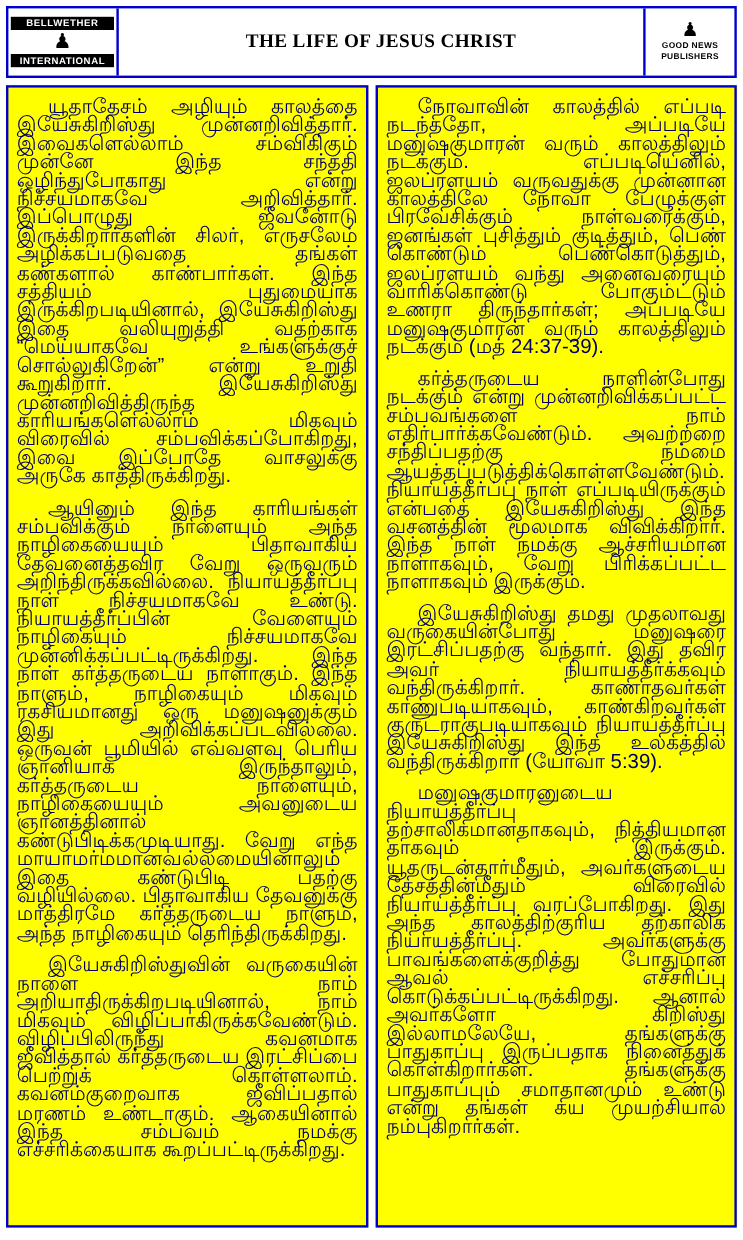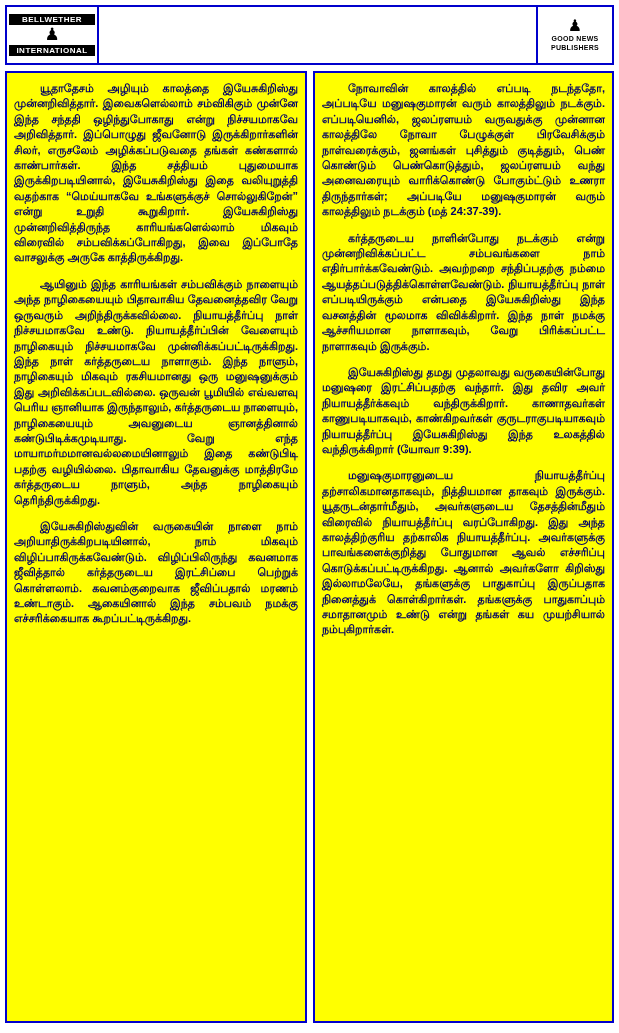--- a/index.html
+++ b/index.html
@@ -129,42 +129,43 @@
   .sec-head {
     color: #cc0000;
     font-size: 12.5px;
     font-weight: bold;
     margin: 0 0 8px 0;
     line-height: 15px;
   }
   p.para {
     margin: 0 0 11px 0;
     color: #000066;
-    font-size: 11px;
+    font-size: 17px;
     line-height: 15.4px;
     text-align: justify;
     text-indent: 26px;
-    font-weight: bold;
+    font-weight: normal;
   }
   p.para:last-child { margin-bottom: 0; }
 </style>
 </head>
 <body>
 
 <div class="page">
 
   <div class="header">
 
     <div class="logo-left">
       <div class="band">BELLWETHER</div>
       <div class="emblem">♟</div>
       <div class="band">INTERNATIONAL</div>
     </div>
 
     <div class="header-center">
+      <div class="title-en">THE LIFE OF JESUS CHRIST</div>
     </div>
 
     <div class="logo-right">
       <div class="torch">♟</div>
       <div class="gn">GOOD NEWS</div>
       <div class="gn">PUBLISHERS</div>
     </div>
 
   </div>
 
@@ -172,19 +173,19 @@
 
     <div class="col col-left">
       <p class="para">யூதாதேசம் அழியும் காலத்தை இயேசுகிறிஸ்து முன்னறிவித்தார். இவைகளெல்லாம் சம்விகிகும் முன்னே இந்த சந்ததி ஒழிந்துபோகாது என்று நிச்சயமாகவே அறிவித்தார். இப்பொழுது ஜீவனோடு இருக்கிறார்களின் சிலர், எருசலேம் அழிக்கப்படுவதை தங்கள் கண்களால் காண்பார்கள். இந்த சத்தியம் புதுமையாக இருக்கிறபடியினால், இயேசுகிறிஸ்து இதை வலியுறுத்தி வதற்காக “மெய்யாகவே உங்களுக்குச் சொல்லுகிறேன்” என்று உறுதி கூறுகிறார். இயேசுகிறிஸ்து முன்னறிவித்திருந்த காரியங்களெல்லாம் மிகவும் விரைவில் சம்பவிக்கப்போகிறது, இவை இப்போதே வாசலுக்கு அருகே காத்திருக்கிறது.</p>
       <p class="para">ஆயினும் இந்த காரியங்கள் சம்பவிக்கும் நாளையும் அந்த நாழிகையையும் பிதாவாகிய தேவனைத்தவிர வேறு ஒருவரும் அறிந்திருக்கவில்லை. நியாயத்தீர்ப்பு நாள் நிச்சயமாகவே உண்டு. நியாயத்தீர்ப்பின் வேளையும் நாழிகையும் நிச்சயமாகவே முன்னிக்கப்பட்டிருக்கிறது. இந்த நாள் கர்த்தருடைய நாளாகும். இந்த நாளும், நாழிகையும் மிகவும் ரகசியமானது ஒரு மனுஷனுக்கும் இது அறிவிக்கப்படவில்லை. ஒருவன் பூமியில் எவ்வளவு பெரிய ஞானியாக இருந்தாலும், கர்த்தருடைய நாளையும், நாழிகையையும் அவனுடைய ஞானத்தினால் கண்டுபிடிக்கமுடியாது. வேறு எந்த மாயாமர்மமானவல்லமையினாலும் இதை கண்டுபிடி பதற்கு வழியில்லை. பிதாவாகிய தேவனுக்கு மாத்திரமே கர்த்தருடைய நாளும், அந்த நாழிகையும் தெரிந்திருக்கிறது.</p>
       <p class="para">இயேசுகிறிஸ்துவின் வருகையின் நாளை நாம் அறியாதிருக்கிறபடியினால், நாம் மிகவும் விழிப்பாகிருக்கவேண்டும். விழிப்பிலிருந்து கவனமாக ஜீவித்தால் கர்த்தருடைய இரட்சிப்பை பெற்றுக் கொள்ளலாம். கவனம்குறைவாக ஜீவிப்பதால் மரணம் உண்டாகும். ஆகையினால் இந்த சம்பவம் நமக்கு எச்சரிக்கையாக கூறப்பட்டிருக்கிறது.</p>
     </div>
 
     <div class="col col-right">
       <p class="para">நோவாவின் காலத்தில் எப்படி நடந்ததோ, அப்படியே மனுஷகுமாரன் வரும் காலத்திலும் நடக்கும். எப்படியெனில், ஜலப்ரளயம் வருவதுக்கு முன்னான காலத்திலே நோவா பேழுக்குள் பிரவேசிக்கும் நாள்வரைக்கும், ஜனங்கள் புசித்தும் குடித்தும், பெண் கொண்டும் பெண்கொடுத்தும், ஜலப்ரளயம் வந்து அனைவரையும் வாரிக்கொண்டு போகும்ட்டும் உணரா திருந்தார்கள்; அப்படியே மனுஷகுமாரன் வரும் காலத்திலும் நடக்கும் (மத் 24:37-39).</p>
       <p class="para">கர்த்தருடைய நாளின்போது நடக்கும் என்று முன்னறிவிக்கப்பட்ட சம்பவங்களை நாம் எதிர்பார்க்கவேண்டும். அவற்றறை சந்திப்பதற்கு நம்மை ஆயத்தப்படுத்திக்கொள்ளவேண்டும். நியாயத்தீர்ப்பு நாள் எப்படியிருக்கும் என்பதை இயேசுகிறிஸ்து இந்த வசனத்தின் மூலமாக விவிக்கிறார். இந்த நாள் நமக்கு ஆச்சரியமான நாளாகவும், வேறு பிரிக்கப்பட்ட நாளாகவும் இருக்கும்.</p>
-      <p class="para">இயேசுகிறிஸ்து தமது முதலாவது வருகையின்போது மனுஷரை இரட்சிப்பதற்கு வந்தார். இது தவிர அவர் நியாயத்தீர்க்கவும் வந்திருக்கிறார். காணாதவர்கள் காணுபடியாகவும், காண்கிறவர்கள் குருடராகுபடியாகவும் நியாயத்தீர்ப்பு இயேசுகிறிஸ்து இந்த உலகத்தில் வந்திருக்கிறார் (யோவா 9:39).</p>
+      <p class="para">இயேசுகிறிஸ்து தமது முதலாவது வருகையின்போது மனுஷரை இரட்சிப்பதற்கு வந்தார். இது தவிர அவர் நியாயத்தீர்க்கவும் வந்திருக்கிறார். காணாதவர்கள் காணுபடியாகவும், காண்கிறவர்கள் குருடராகுபடியாகவும் நியாயத்தீர்ப்பு இயேசுகிறிஸ்து இந்த உலகத்தில் வந்திருக்கிறார் (யோவா 5:39).</p>
       <p class="para">மனுஷகுமாரனுடைய நியாயத்தீர்ப்பு தற்சாலிகமானதாகவும், நித்தியமான தாகவும் இருக்கும். யூதருடன்தார்மீதும், அவர்களுடைய தேசத்தின்மீதும் விரைவில் நியாயத்தீர்ப்பு வரப்போகிறது. இது அந்த காலத்திற்குரிய தற்காலிக நியாயத்தீர்ப்பு. அவர்களுக்கு பாவங்களைக்குறித்து போதுமான ஆவல் எச்சரிப்பு கொடுக்கப்பட்டிருக்கிறது. ஆனால் அவர்களோ கிறிஸ்து இல்லாமலேயே, தங்களுக்கு பாதுகாப்பு இருப்பதாக நினைத்துக் கொள்கிறார்கள். தங்களுக்கு பாதுகாப்பும் சமாதானமும் உண்டு என்று தங்கள் கய முயற்சியால் நம்புகிறார்கள்.</p>
     </div>
 
   </div>
 
 </div>
 
 </body></html>

